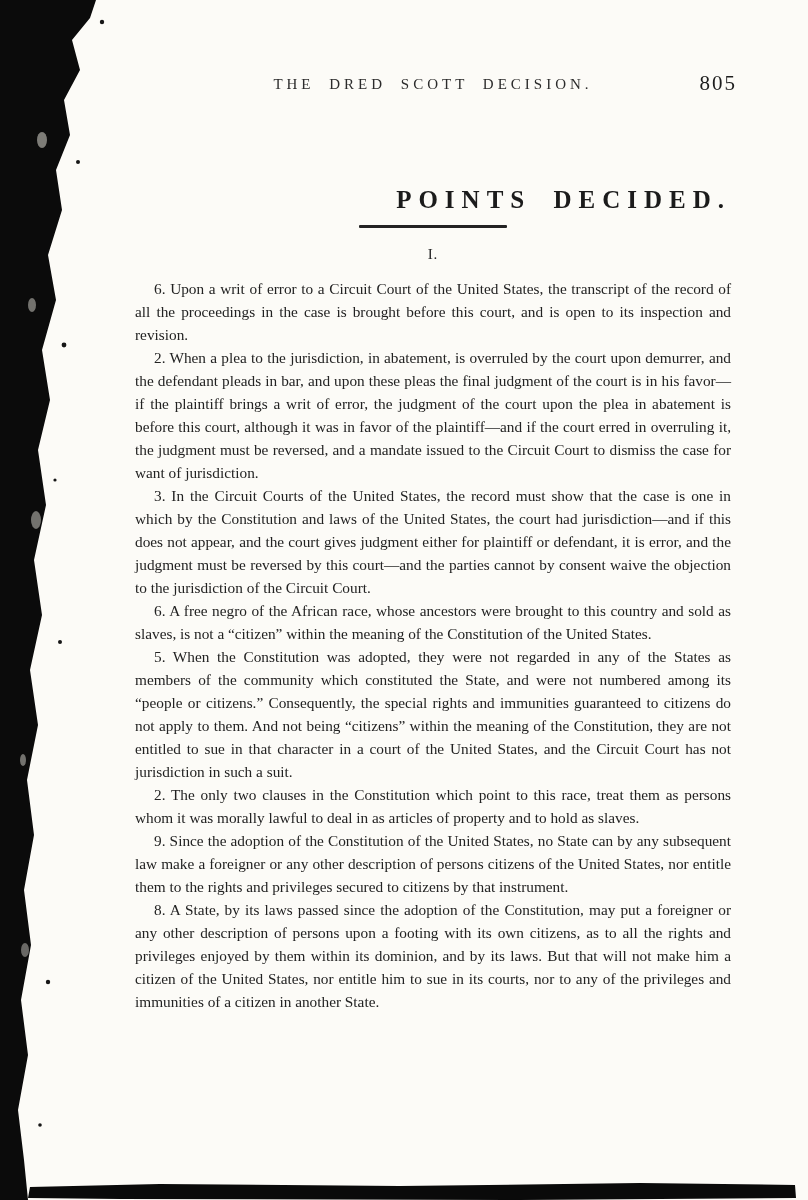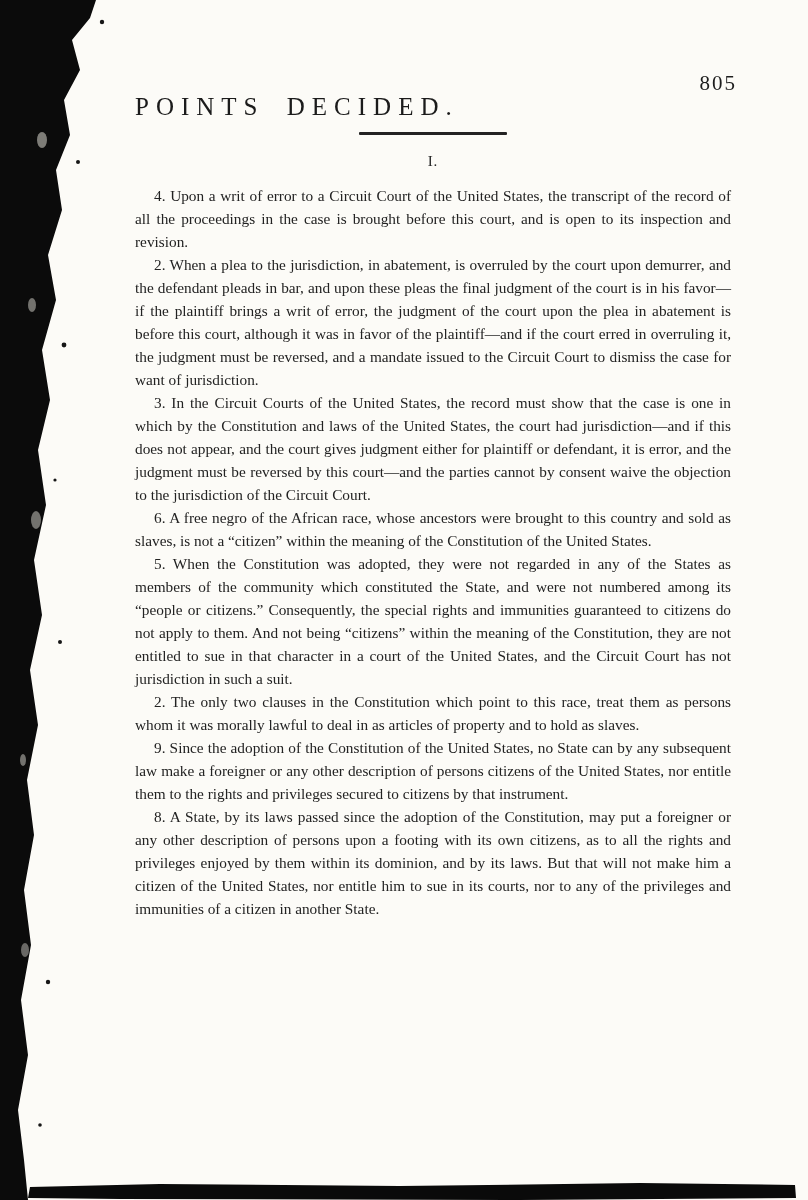--- a/index.html
+++ b/index.html
@@ -39,23 +39,23 @@
     position: absolute;
     right: -6px;
     top: -5px;
     font-size: 21px;
     letter-spacing: 2px;
     color: #1d1d1d;
     margin-left: 14px;
   }
   .title {
     margin: 93px 0 0 0;
-    text-align: left;
+    text-align: right;
     font-size: 25px;
-    font-weight: 400;
+    font-weight: 700;
     letter-spacing: 7px;
     word-spacing: 9px;
     color: #1b1b1b;
   }
   .title-rule {
     width: 148px;
     height: 3px;
     background: #232323;
     margin: 11px auto 0 auto;
     border-radius: 1px;
@@ -95,31 +95,32 @@
     <circle cx="60" cy="642" r="2" fill="#161616"></circle>
     <circle cx="48" cy="982" r="2.2" fill="#161616"></circle>
     <circle cx="55" cy="480" r="1.6" fill="#161616"></circle>
     <circle cx="40" cy="1125" r="1.8" fill="#161616"></circle>
     <path fill="#0a0a0a" d="M30,1187 L160,1184 L400,1186 L640,1183 L795,1185 L796,1198 L520,1200 L120,1199 L28,1198 Z"></path>
   </svg>
 
   <div class="content">
 
     <div class="running-head">
+      <span>THE DRED SCOTT DECISION.</span>
       <span class="rh-page">805</span>
     </div>
 
     <h1 class="title">POINTS DECIDED.</h1>
 
     <div class="title-rule"></div>
 
     <div class="section-numeral">I.</div>
 
     <div class="body-text">
-      <p>4. Upon a writ of error to a Circuit Court of the United States, the transcript of the record of all the proceedings in the case is brought before this court, and is open to its inspection and revision.</p>
+      <p>6. Upon a writ of error to a Circuit Court of the United States, the transcript of the record of all the proceedings in the case is brought before this court, and is open to its inspection and revision.</p>
       <p>2. When a plea to the jurisdiction, in abatement, is overruled by the court upon demurrer, and the defendant pleads in bar, and upon these pleas the final judgment of the court is in his favor—if the plaintiff brings a writ of error, the judgment of the court upon the plea in abatement is before this court, although it was in favor of the plaintiff—and if the court erred in overruling it, the judgment must be reversed, and a mandate issued to the Circuit Court to dismiss the case for want of jurisdiction.</p>
       <p>3. In the Circuit Courts of the United States, the record must show that the case is one in which by the Constitution and laws of the United States, the court had jurisdiction—and if this does not appear, and the court gives judgment either for plaintiff or defendant, it is error, and the judgment must be reversed by this court—and the parties cannot by consent waive the objection to the jurisdiction of the Circuit Court.</p>
       <p>6. A free negro of the African race, whose ancestors were brought to this country and sold as slaves, is not a “citizen” within the meaning of the Constitution of the United States.</p>
       <p>5. When the Constitution was adopted, they were not regarded in any of the States as members of the community which constituted the State, and were not numbered among its “people or citizens.”  Consequently, the special rights and immunities guaranteed to citizens do not apply to them.  And not being “citizens” within the meaning of the Constitution, they are not entitled to sue in that character in a court of the United States, and the Circuit Court has not jurisdiction in such a suit.</p>
       <p>2. The only two clauses in the Constitution which point to this race, treat them as persons whom it was morally lawful to deal in as articles of property and to hold as slaves.</p>
       <p>9. Since the adoption of the Constitution of the United States, no State can by any subsequent law make a foreigner or any other description of persons citizens of the United States, nor entitle them to the rights and privileges secured to citizens by that instrument.</p>
       <p>8. A State, by its laws passed since the adoption of the Constitution, may put a foreigner or any other description of persons upon a footing with its own citizens, as to all the rights and privileges enjoyed by them within its dominion, and by its laws.  But that will not make him a citizen of the United States, nor entitle him to sue in its courts, nor to any of the privileges and immunities of a citizen in another State.</p>
     </div>
 
   </div>

